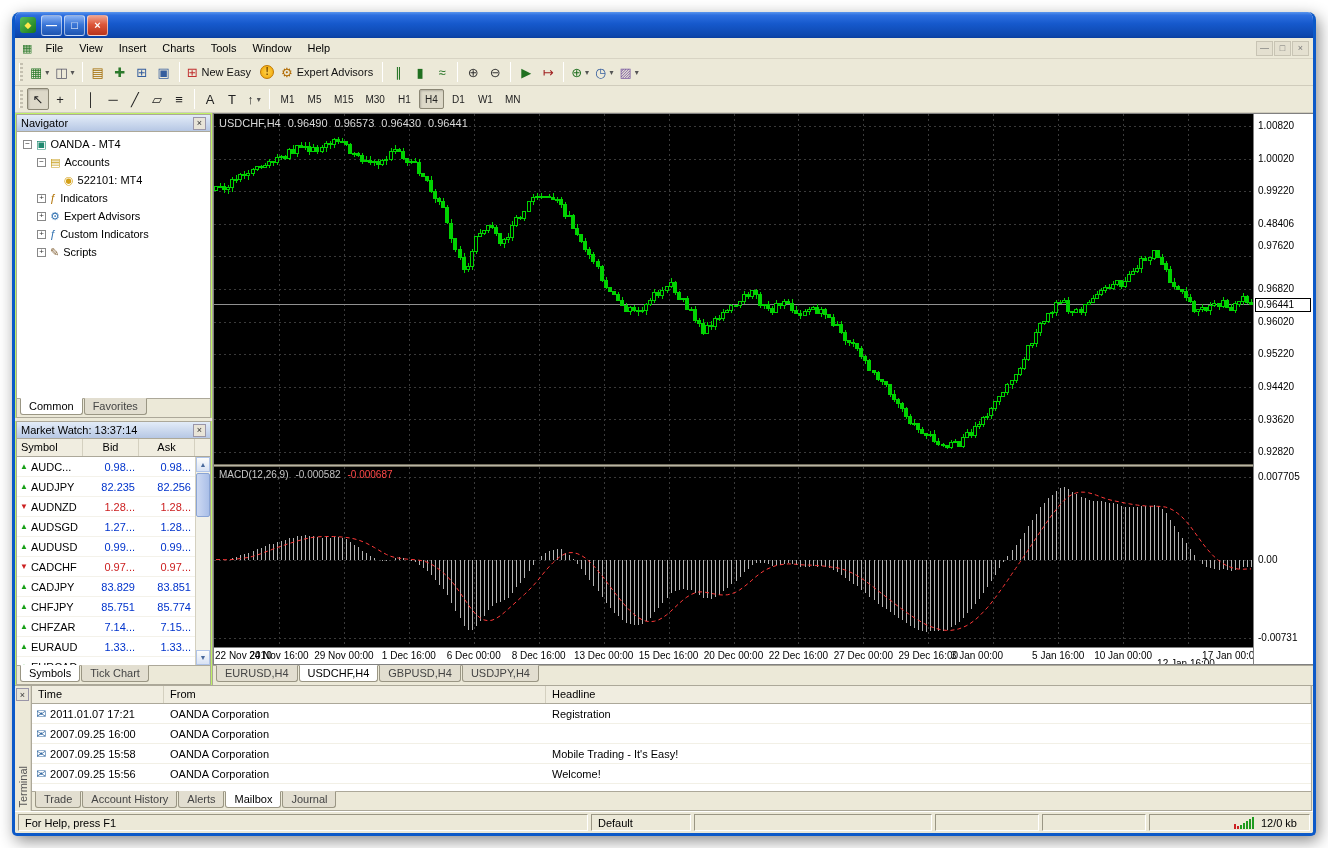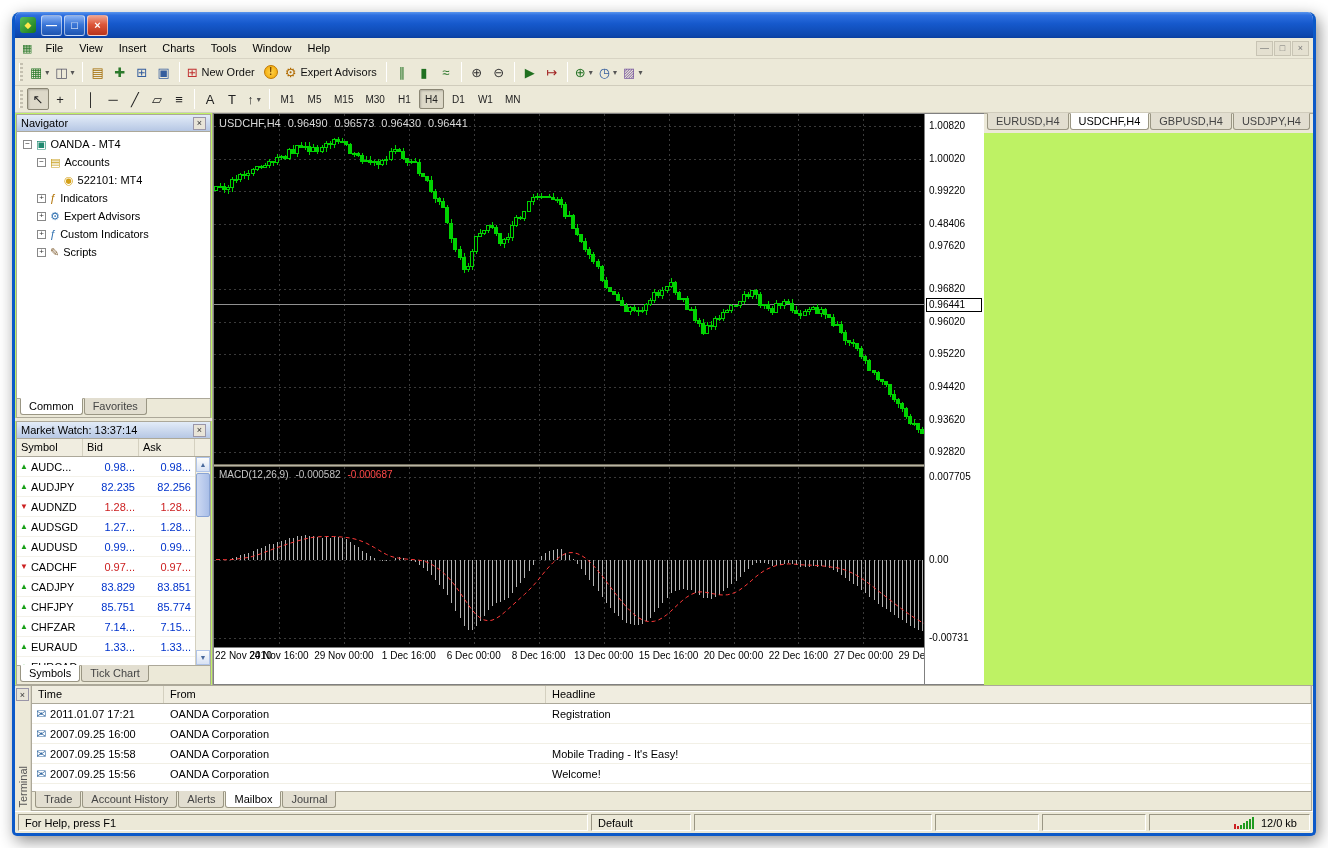--- a/index.html
+++ b/index.html
@@ -43,36 +43,36 @@
 .tree-row{height:18px;display:flex;align-items:center;white-space:nowrap}
 .expander{width:9px;height:9px;border:1px solid #888;background:#fff;display:inline-flex;align-items:center;justify-content:center;font-size:8px;line-height:1;margin-right:4px;flex:0 0 9px;color:#333}
 .expander-spacer{width:13px;flex:0 0 13px}
 .tree-icon{font-size:11px;margin-right:4px}
 .btabs{flex:0 0 19px;height:19px;background:#ece9d8;border-top:1px solid #aca899;display:flex;align-items:flex-start;padding:0 3px;gap:1px}
 .btab{padding:1px 8px 2px;border:1px solid #9a9684;border-top:1px solid transparent;border-radius:0 0 3px 3px;background:#e2ded0;color:#444;font-size:11px;margin-top:-1px;white-space:nowrap}
 .btab.active{background:#fff;color:#000;border-top:1px solid #fff}
 .mw-colhead{flex:0 0 18px;display:flex;background:#f0ede0;border-bottom:1px solid #aca899;padding-right:15px}
 .mw-h{padding:2px 4px;border-right:1px solid #d4d0c0;font-size:11px}
 .mw-h.sym{flex:1}
-.mw-h.num{width:56px;text-align:left;flex:0 0 56px}
+.mw-h.num{width:56px;text-align:center;flex:0 0 56px}
 .mw-body-wrap{flex:1;position:relative;overflow:hidden}
 #mw-rows{position:absolute;left:0;top:0;right:15px;bottom:0;overflow:hidden}
 .mw-row{height:20px;display:flex;align-items:center;border-bottom:1px solid #f4f2ea}
 .mw-sym-cell{flex:1;display:flex;align-items:center;padding-left:3px;gap:3px;overflow:hidden}
 .mw-arrow{font-size:8px}
 .mw-arrow.up{color:#18a018}
 .mw-arrow.down{color:#cc2020}
 .mw-num{width:56px;flex:0 0 56px;text-align:right;padding-right:4px}
 .mw-num.up{color:#0033cc}
 .mw-num.down{color:#cc2020}
 .vscroll{position:absolute;right:0;top:0;bottom:0;width:15px;background:#f2f1e8;border-left:1px solid #d4d0c0;display:flex;flex-direction:column}
 .vs-btn{height:15px;flex:0 0 15px;background:linear-gradient(180deg,#fdfdfb,#d8e2f4);border:1px solid #b0c4e8;display:flex;align-items:center;justify-content:center;font-size:7px;color:#4a6a9c}
 .vs-track{flex:1;position:relative}
 .vs-thumb{position:absolute;left:0;right:0;top:1px;height:44px;background:linear-gradient(90deg,#cdd9f2,#aabfe8);border:1px solid #8aa4d4;border-radius:2px}
-.chart-region{flex:1;display:flex;flex-direction:row;overflow:hidden}
+.chart-region{flex:1;display:flex;flex-direction:column;overflow:hidden}
 .chart-stack{flex:1;display:flex;border:1px solid #808080;border-right:none;background:#000;overflow:hidden}
 .plot-wrap{flex:1;display:flex;flex-direction:column;min-width:0}
 #plot-main{flex:0 0 350px;height:350px;position:relative;background:#000;overflow:hidden}
 .pane-divider{flex:0 0 3px;background:#b8b4a4;border-top:1px solid #706c5c;border-bottom:1px solid #706c5c}
 #plot-macd{flex:0 0 180px;height:180px;position:relative;background:#000;overflow:hidden}
 #time-axis{flex:1;position:relative;background:#fff;border-top:1px solid #808080;overflow:hidden}
 #price-axis{width:60px;flex:0 0 60px;position:relative;background:#fff;border-left:1px solid #808080;font-size:10px;overflow:hidden}
 .axis-label{position:absolute;left:4px;white-space:nowrap;color:#000;font-size:10px}
 .price-tag{position:absolute;left:1px;right:2px;border:1px solid #000;background:#fff;padding:0 2px;font-size:10px;line-height:12px}
 .time-label{position:absolute;top:2px;font-size:10px;color:#000;white-space:nowrap}
@@ -161,21 +161,21 @@
         </div>
         <div class="tb-btn">
           <span class="tb-glyph" style="color: rgb(53, 94, 158);">⊞</span>
         </div>
         <div class="tb-btn">
           <span class="tb-glyph" style="color: rgb(53, 94, 158);">▣</span>
         </div>
         <div class="tb-sep"></div>
         <div class="tb-btn">
           <span class="tb-glyph" style="color: rgb(192, 48, 48);">⊞</span>
-          <span class="tb-label">New Order</span>
+          <span class="tb-label">New Easy</span>
         </div>
         <div class="tb-btn">
           <span class="tb-glyph badge" style="color: rgb(122, 74, 0);">!</span>
         </div>
         <div class="tb-btn">
           <span class="tb-glyph" style="color: rgb(176, 106, 0);">⚙</span>
           <span class="tb-label">Expert Advisors</span>
         </div>
         <div class="tb-sep"></div>
         <div class="tb-btn">

